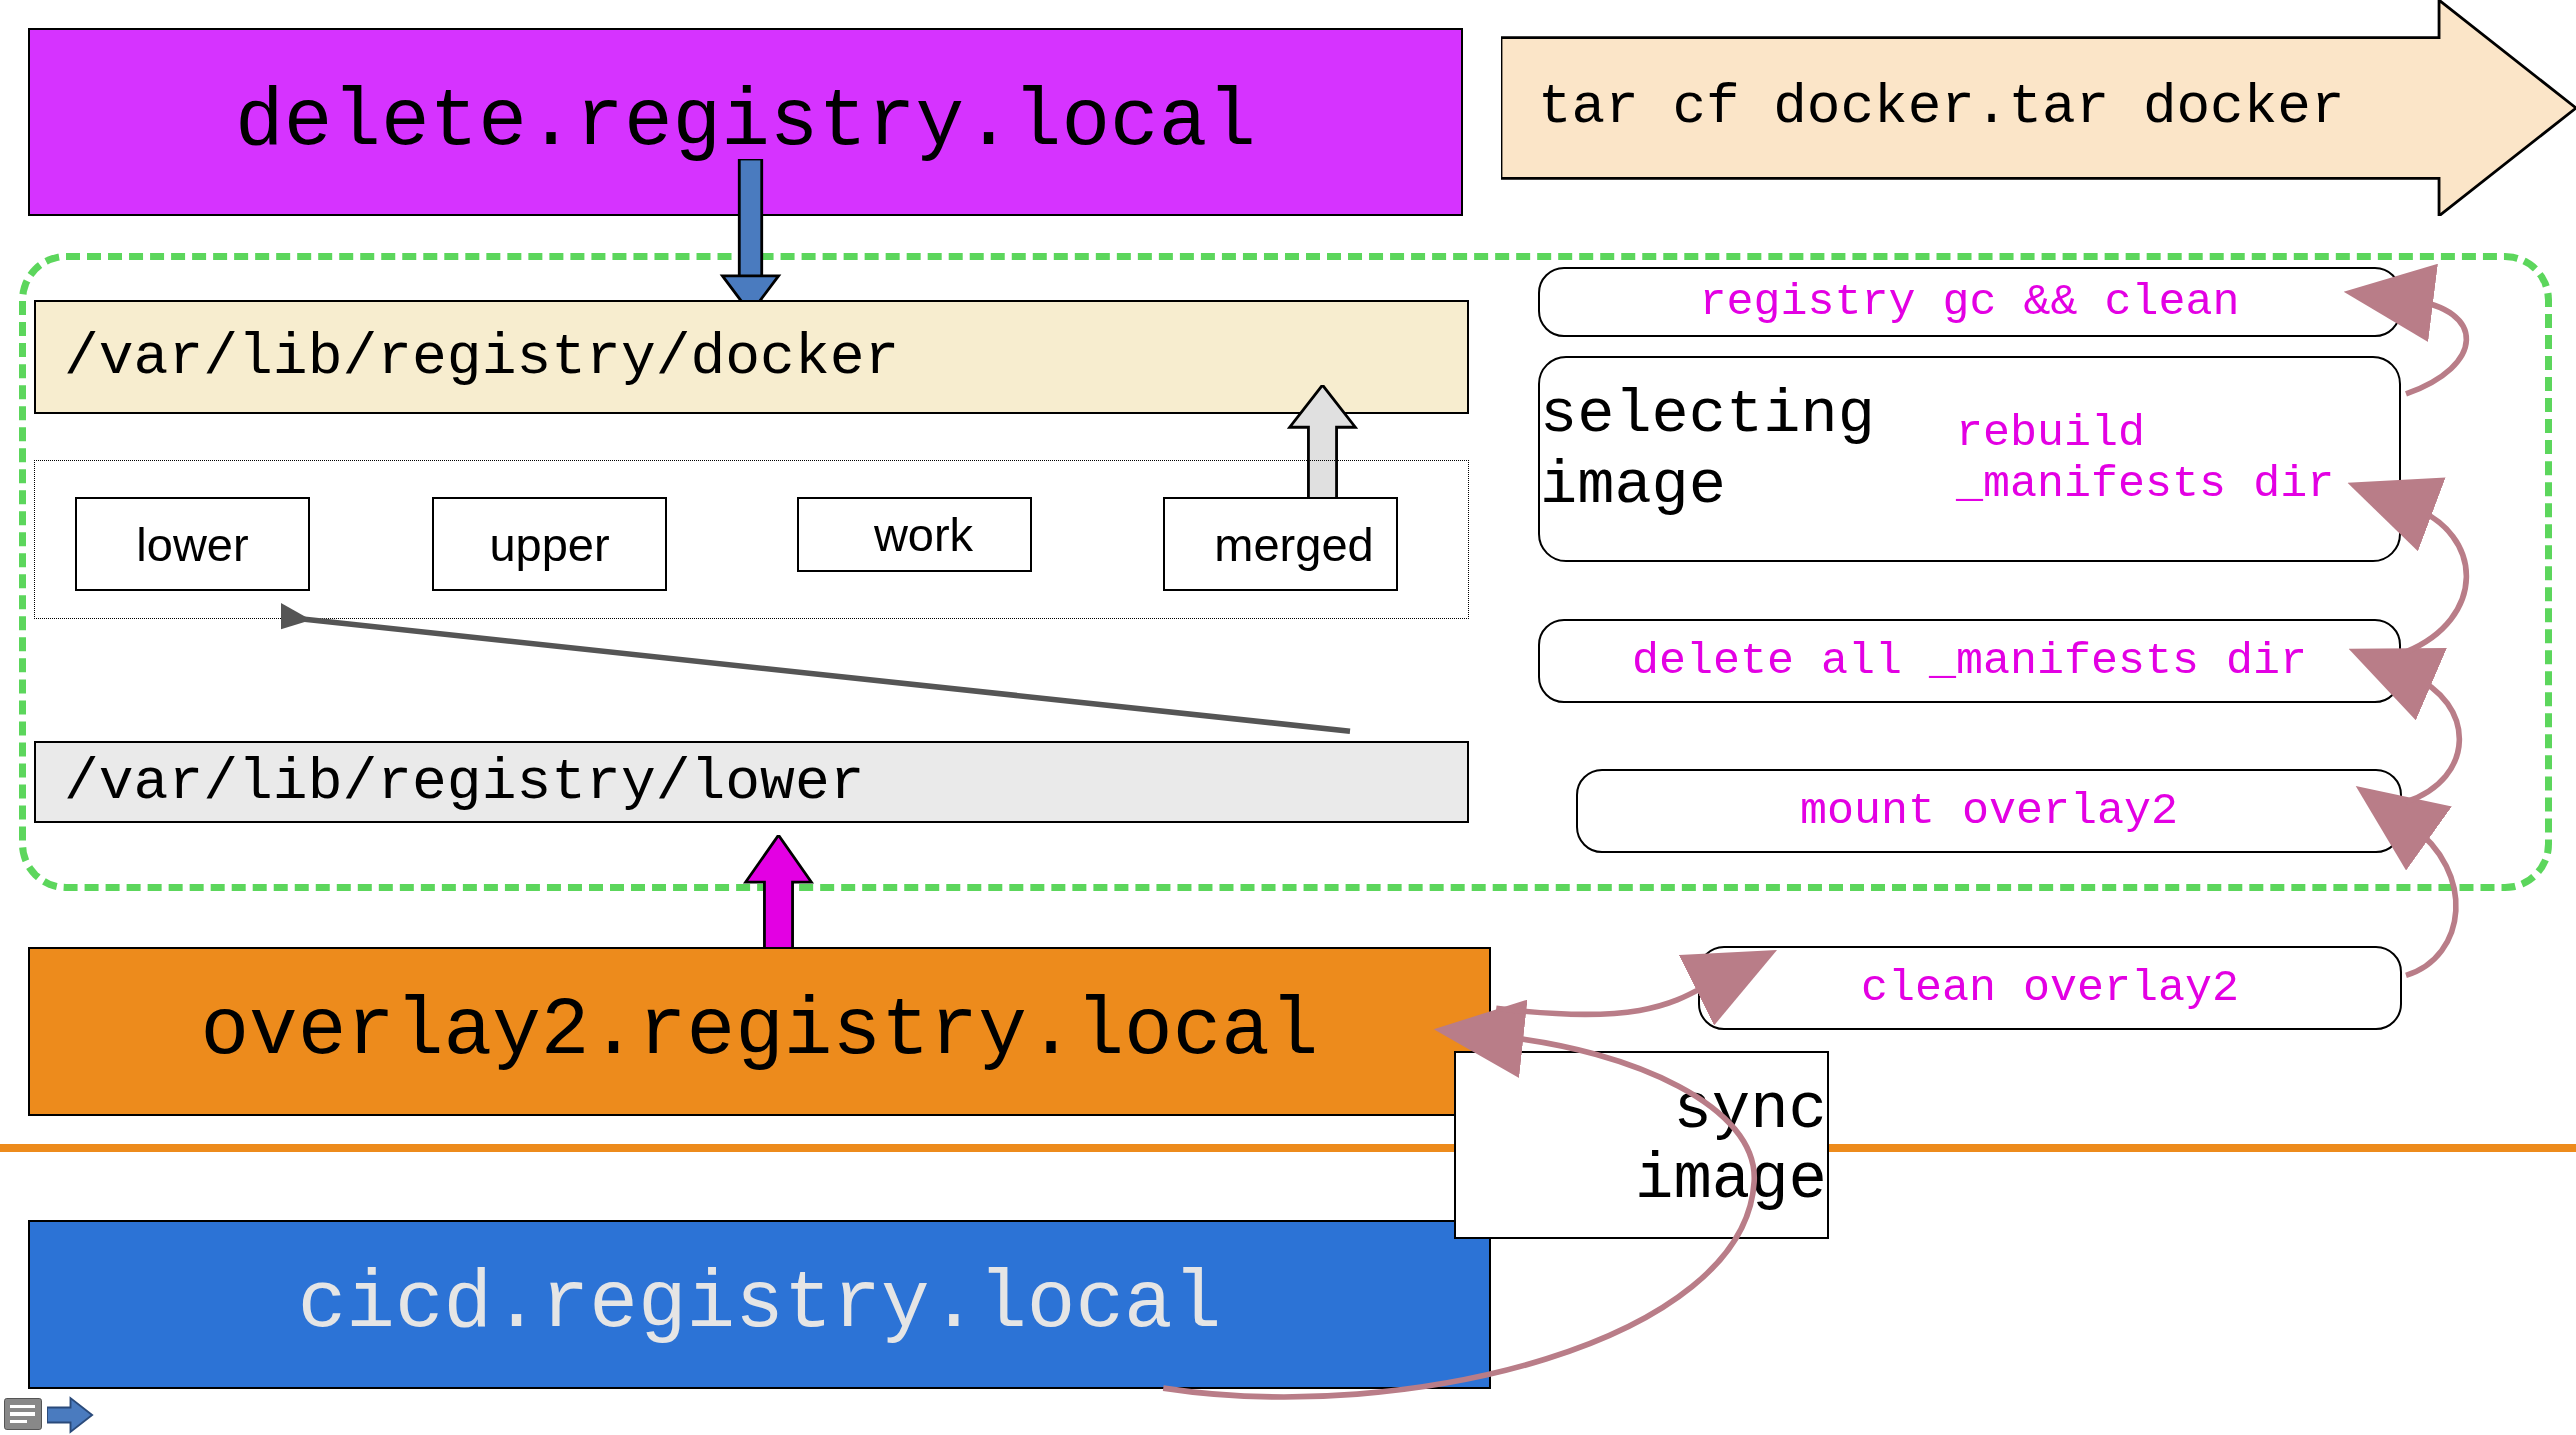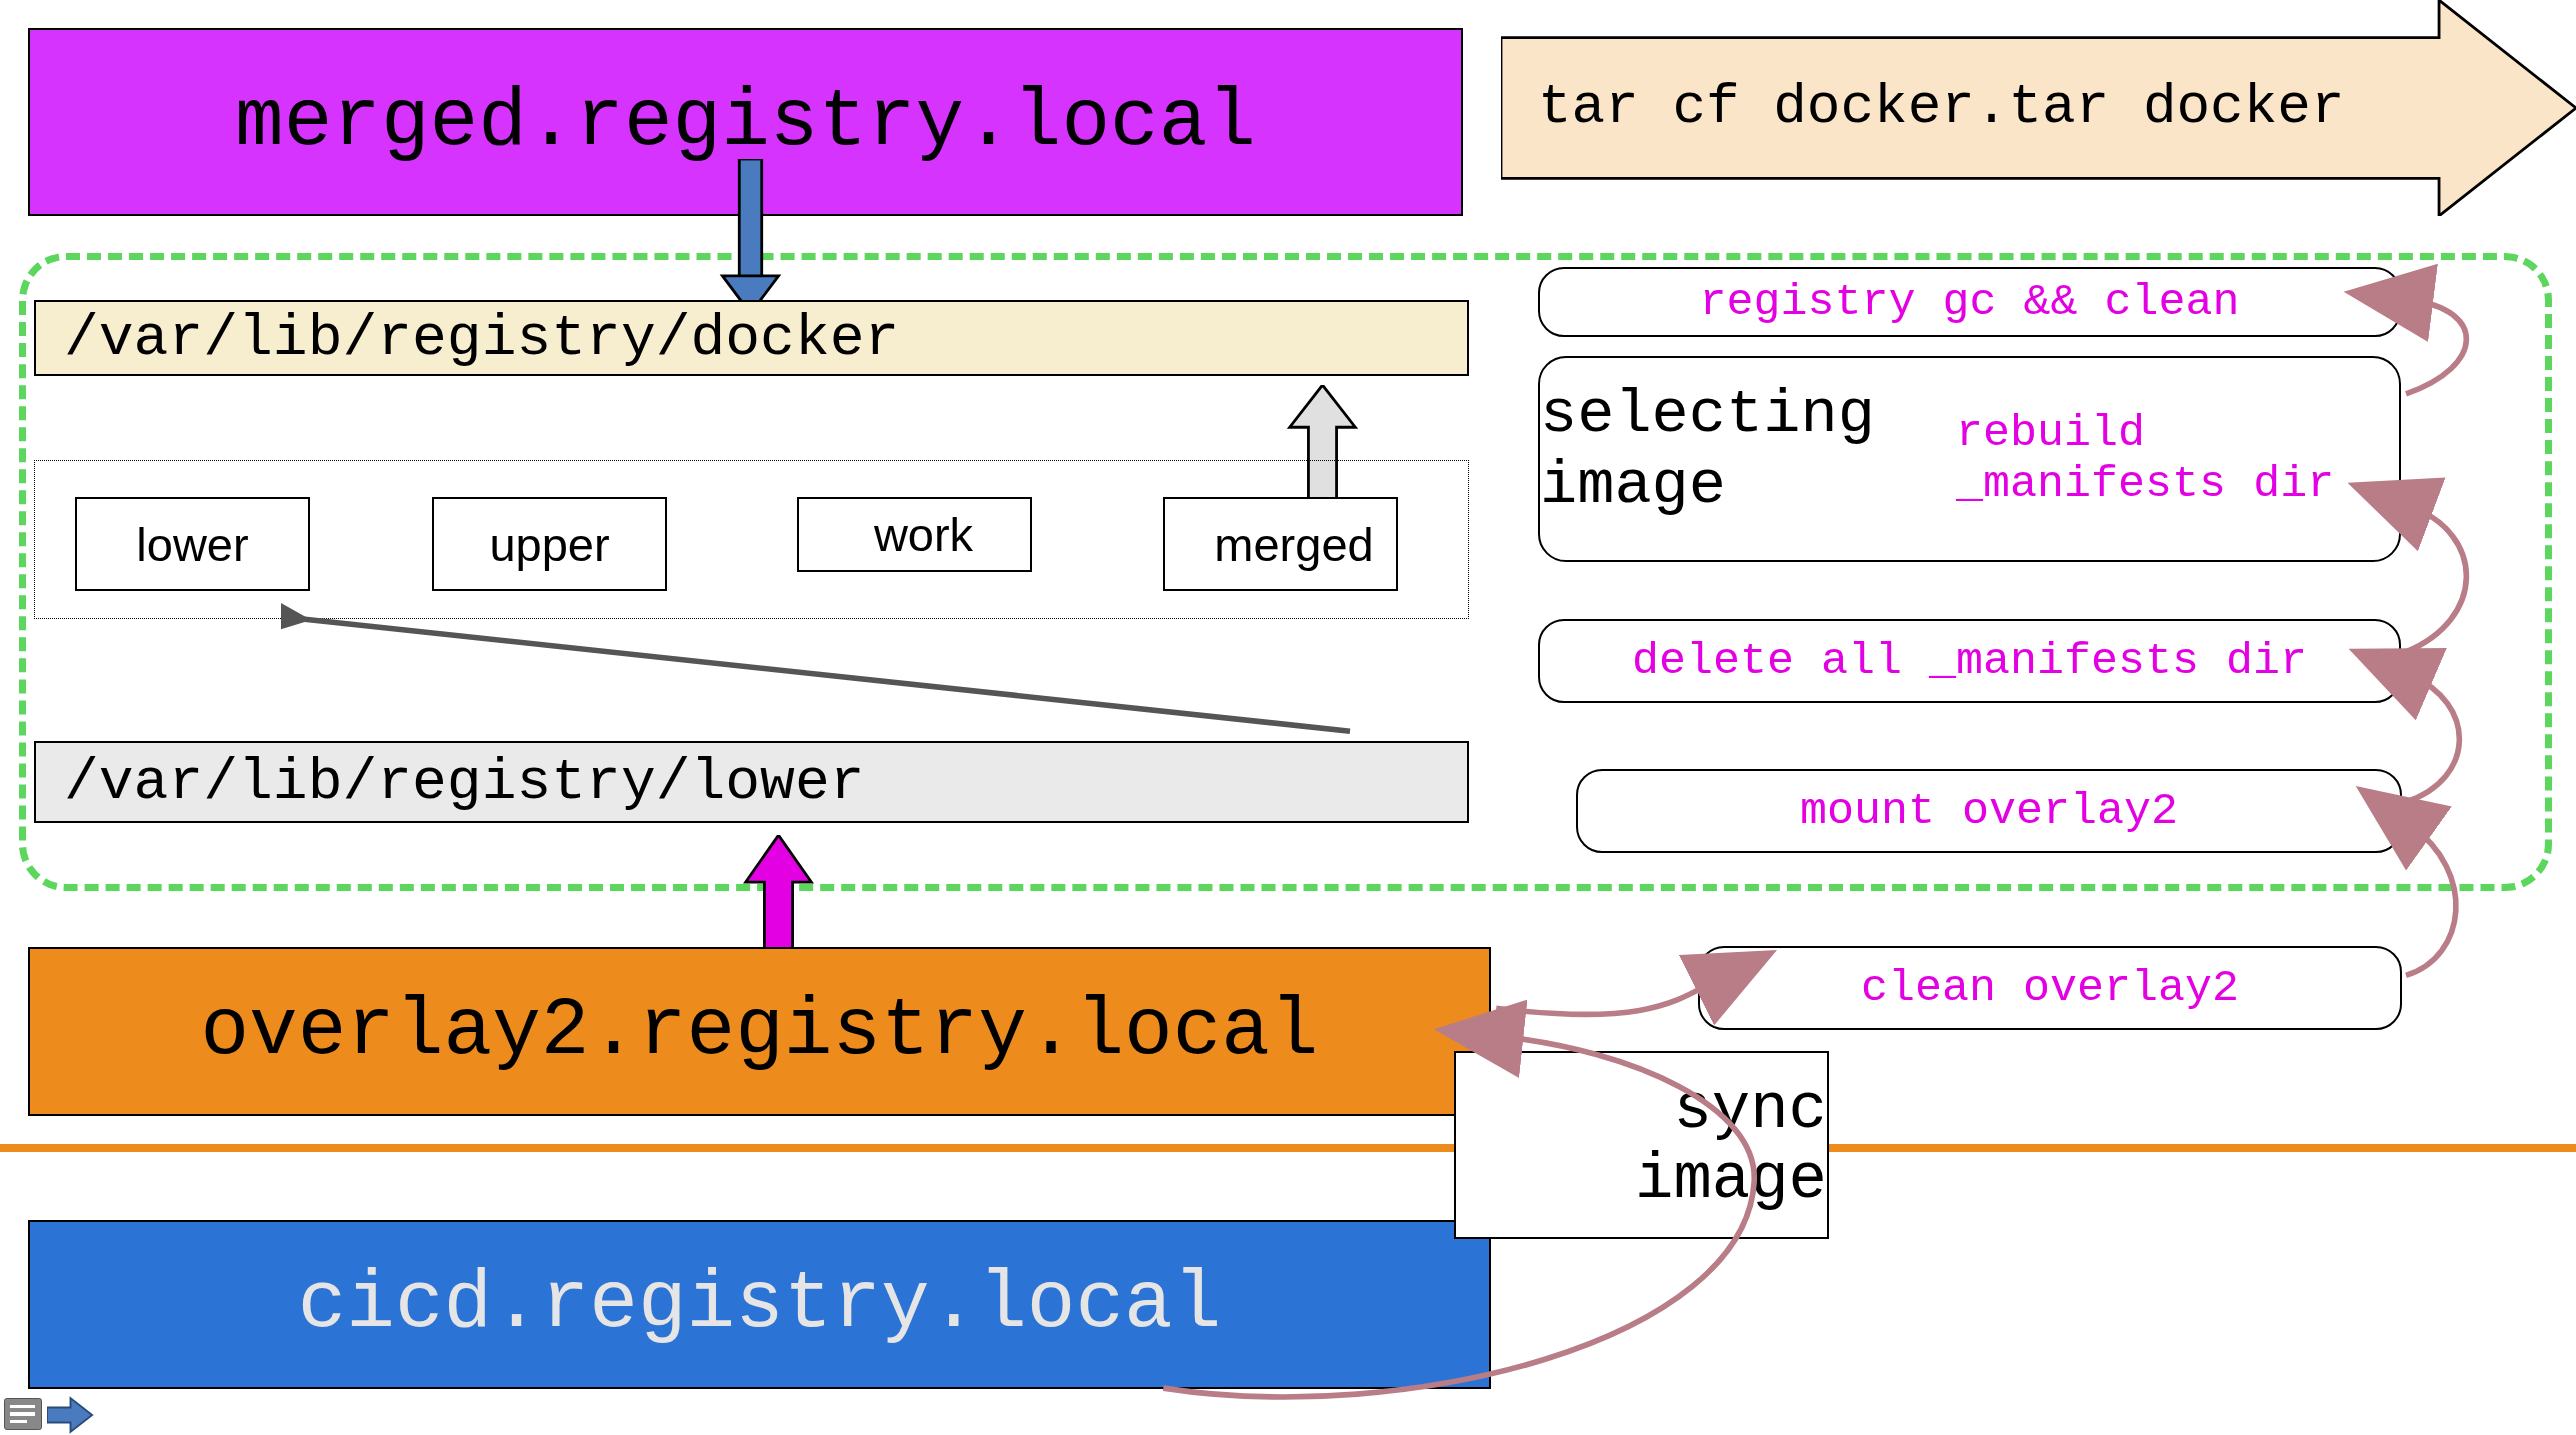--- a/index.html
+++ b/index.html
@@ -40,39 +40,39 @@
     font-size: 47px;
     background: #fff;
     font-family: -apple-system, "Segoe UI", sans-serif;
   }
   svg.abs { pointer-events: none; }
 </style>
 </head>
 <body>
 
 <div class="abs box" style="left:28px; top:28px; width:1435px; height:188px; background:#d633ff; color:#000; justify-content:center;">
-  <span>merged.registry.local</span>
+  <span>delete.registry.local</span>
 </div>
 
 <svg class="abs" style="left:1501px; top:0px; width:1075px; height:216px;" viewBox="0 0 1146 230" width="1075" height="216">
   <polygon points="0,40 1000,40 1000,0 1146,115 1000,230 1000,190 0,190" fill="#fbe5c8" stroke="#000" stroke-width="3"></polygon>
 </svg>
 <div class="abs" style="left:1538px; top:75px; width:938px; font-size:56px; color:#000;">
   <span>tar cf docker.tar docker</span>
 </div>
 
 <div class="abs" style="left:19px; top:253px; width:2533px; height:638px;
             border:7.5px dashed #5cd65c; border-radius:47px;"></div>
 
 <svg class="abs" style="left:713px; top:159px; width:75px; height:159px;" viewBox="0 0 80 170" width="75" height="159">
   <rect x="28" y="0" width="24" height="130" fill="#4a7bbf" stroke="#000" stroke-width="3"></rect>
   <polygon points="10,125 70,125 40,165" fill="#4a7bbf" stroke="#000" stroke-width="3"></polygon>
 </svg>
 
-<div class="abs box" style="left:34px; top:300px; width:1435px; height:76px; background:#f7edcf; font-size:58px;">
+<div class="abs box" style="left:34px; top:300px; width:1435px; height:114px; background:#f7edcf; font-size:58px;">
   <span>/var/lib/registry/docker</span>
 </div>
 
 <svg class="abs" style="left:1285px; top:385px; width:75px; height:122px;" viewBox="0 0 80 130" width="75" height="122">
   <polygon points="40,0 75,45 55,45 55,125 25,125 25,45 5,45" fill="#e0e0e0" stroke="#000" stroke-width="3"></polygon>
 </svg>
 
 <div class="abs" style="left:34px; top:460px; width:1435px; height:159px;
             border:1.9px dotted #000;"></div>
 

